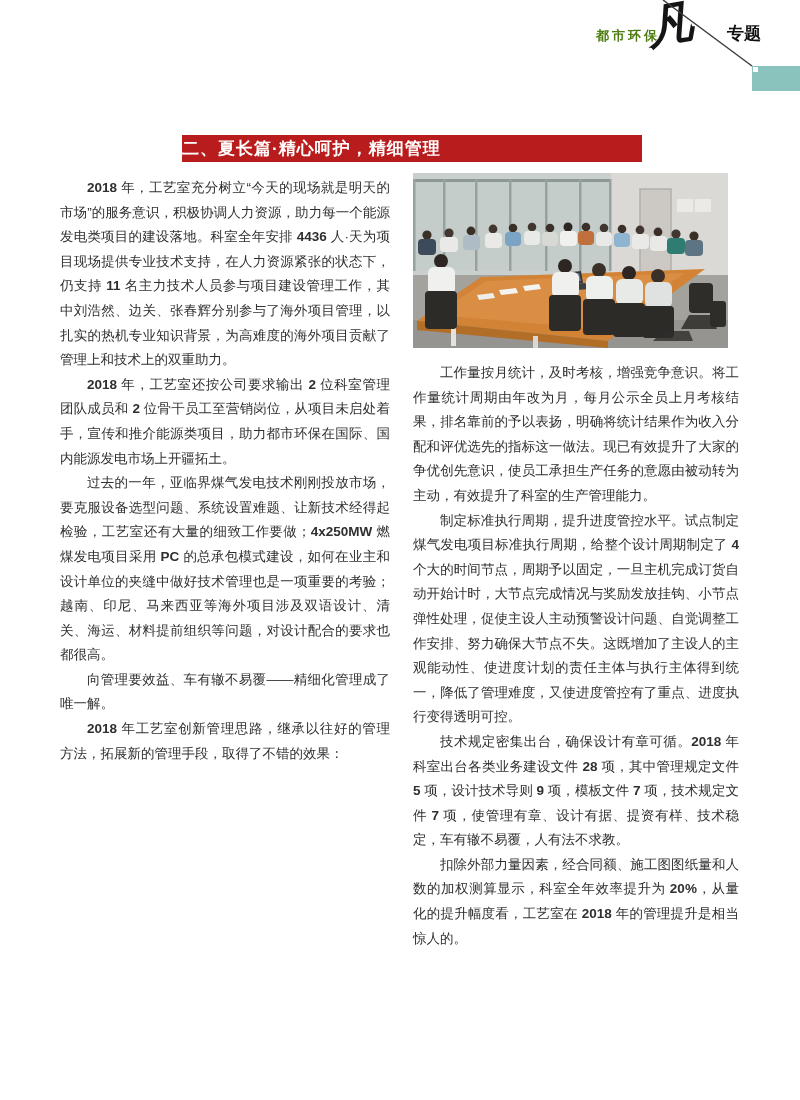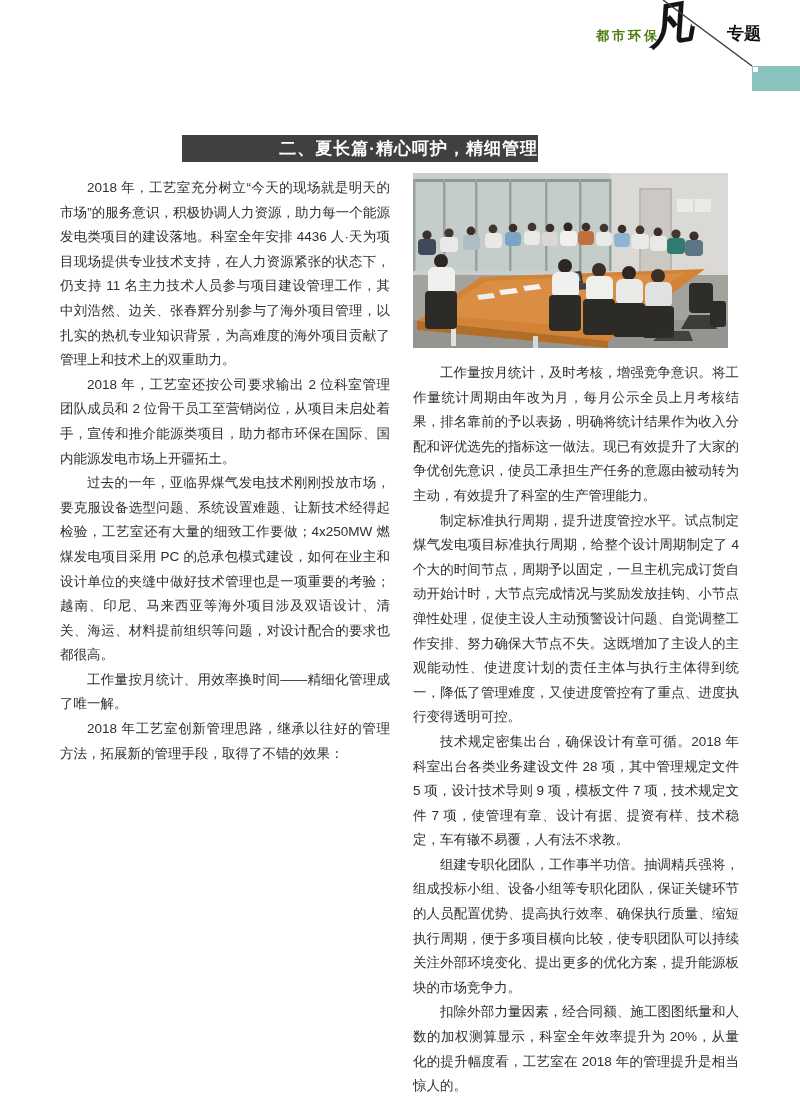--- a/index.html
+++ b/index.html
@@ -12,30 +12,30 @@
   .brush-mark{position:absolute;left:646px;top:2px;font-size:46px;line-height:1;
               color:#151515;font-style:italic;transform:rotate(-10deg);font-weight:700;}
   .header-line{position:absolute;left:600px;top:0;width:200px;height:100px;pointer-events:none;}
   .tab-label{position:absolute;left:727px;top:22px;font-size:17px;font-weight:700;color:#101010;}
   .page-badge{position:absolute;left:752px;top:66px;width:46px;height:25px;background:#8ac3bd;
               color:#ffffff;font-size:15px;line-height:25px;text-align:center;
               letter-spacing:1px;padding-left:36px;}
   .page-badge::before{content:"";position:absolute;left:1px;top:1px;width:5px;height:5px;background:#ffffff;}
 
   
-  .banner{position:absolute;left:182px;top:135px;width:356px;height:27px;background:#404040;
-          color:#ffffff;font-size:17px;font-weight:700;line-height:27px;text-align:right;
+  .banner{position:absolute;left:182px;top:135px;width:460px;height:27px;background:#b91c1c;
+          color:#ffffff;font-size:17px;font-weight:700;line-height:27px;text-align:left;
           letter-spacing:1px;}
 
   
   .col{position:absolute;color:#2f2f2f;}
   .col-left{left:60px;top:176px;width:330px;}
   .col-right{left:413px;top:173px;width:326px;}
   .col p{margin:0;font-size:13.5px;line-height:24.6px;text-align:justify;text-indent:2em;}
-  .col p b{font-weight:400;margin-top:22px;}
+  .col p b{font-weight:700;margin-top:22px;}
 
   .photo{display:block;width:315px;height:175px;margin:0 0 13px 0;}
 </style>
 </head>
 <body>
 
 <div class="page">
 
   <span class="mag-name">都市环保</span>
   <span class="brush-mark">凡</span>
@@ -44,21 +44,21 @@
   </svg>
   <span class="tab-label">专题</span>
   <div class="page-badge">21</div>
 
   <div class="banner">二、夏长篇·精心呵护，精细管理</div>
 
   <div class="col col-left">
     <p><b>2018</b> 年，工艺室充分树立“今天的现场就是明天的市场”的服务意识，积极协调人力资源，助力每一个能源发电类项目的建设落地。科室全年安排 <b>4436</b> 人·天为项目现场提供专业技术支持，在人力资源紧张的状态下，仍支持 <b>11</b> 名主力技术人员参与项目建设管理工作，其中刘浩然、边关、张春辉分别参与了海外项目管理，以扎实的热机专业知识背景，为高难度的海外项目贡献了管理上和技术上的双重助力。</p>
     <p><b>2018</b> 年，工艺室还按公司要求输出 <b>2</b> 位科室管理团队成员和 <b>2</b> 位骨干员工至营销岗位，从项目未启处着手，宣传和推介能源类项目，助力都市环保在国际、国内能源发电市场上开疆拓土。</p>
     <p>过去的一年，亚临界煤气发电技术刚刚投放市场，要克服设备选型问题、系统设置难题、让新技术经得起检验，工艺室还有大量的细致工作要做；<b>4x250MW</b> 燃煤发电项目采用 <b>PC</b> 的总承包模式建设，如何在业主和设计单位的夹缝中做好技术管理也是一项重要的考验；越南、印尼、马来西亚等海外项目涉及双语设计、清关、海运、材料提前组织等问题，对设计配合的要求也都很高。</p>
-    <p>工作量按月统计、用效率换时间——精细化管理成了唯一解。</p>
+    <p>向管理要效益、车有辙不易覆——精细化管理成了唯一解。</p>
     <p><b>2018</b> 年工艺室创新管理思路，继承以往好的管理方法，拓展新的管理手段，取得了不错的效果：</p>
   </div>
 
   <div class="col col-right">
 
     <svg class="photo" viewBox="0 0 315 175" preserveAspectRatio="none">
 
       <rect x="0" y="0" width="315" height="175" fill="#c9cfcc"></rect>
       <rect x="198" y="0" width="117" height="115" fill="#dbd9d5"></rect>
 
@@ -190,17 +190,16 @@
         <rect x="276" y="110" width="24" height="30" rx="4"></rect>
         <rect x="297" y="128" width="16" height="26" rx="3"></rect>
         <path d="M276 142 l-8 14 h36 l-4-14 z" opacity="0.85"></path>
         <path d="M250 158 l-10 10 h40 l-4-10 z" opacity="0.8"></path>
       </g>
     </svg>
 
     <p>工作量按月统计，及时考核，增强竞争意识。将工作量统计周期由年改为月，每月公示全员上月考核结果，排名靠前的予以表扬，明确将统计结果作为收入分配和评优选先的指标这一做法。现已有效提升了大家的争优创先意识，使员工承担生产任务的意愿由被动转为主动，有效提升了科室的生产管理能力。</p>
     <p>制定标准执行周期，提升进度管控水平。试点制定煤气发电项目标准执行周期，给整个设计周期制定了 <b>4</b> 个大的时间节点，周期予以固定，一旦主机完成订货自动开始计时，大节点完成情况与奖励发放挂钩、小节点弹性处理，促使主设人主动预警设计问题、自觉调整工作安排、努力确保大节点不失。这既增加了主设人的主观能动性、使进度计划的责任主体与执行主体得到统一，降低了管理难度，又使进度管控有了重点、进度执行变得透明可控。</p>
     <p>技术规定密集出台，确保设计有章可循。<b>2018</b> 年科室出台各类业务建设文件 <b>28</b> 项，其中管理规定文件 <b>5</b> 项，设计技术导则 <b>9</b> 项，模板文件 <b>7</b> 项，技术规定文件 <b>7</b> 项，使管理有章、设计有据、提资有样、技术稳定，车有辙不易覆，人有法不求教。</p>
-    <p>组建专职化团队，工作事半功倍。抽调精兵强将，组成投标小组、设备小组等专职化团队，保证关键环节的人员配置优势、提高执行效率、确保执行质量、缩短执行周期，便于多项目横向比较，使专职团队可以持续关注外部环境变化、提出更多的优化方案，提升能源板块的市场竞争力。</p>
     <p>扣除外部力量因素，经合同额、施工图图纸量和人数的加权测算显示，科室全年效率提升为 <b>20%</b>，从量化的提升幅度看，工艺室在 <b>2018</b> 年的管理提升是相当惊人的。</p>
   </div>
 
 </div>
 
 </body></html>

